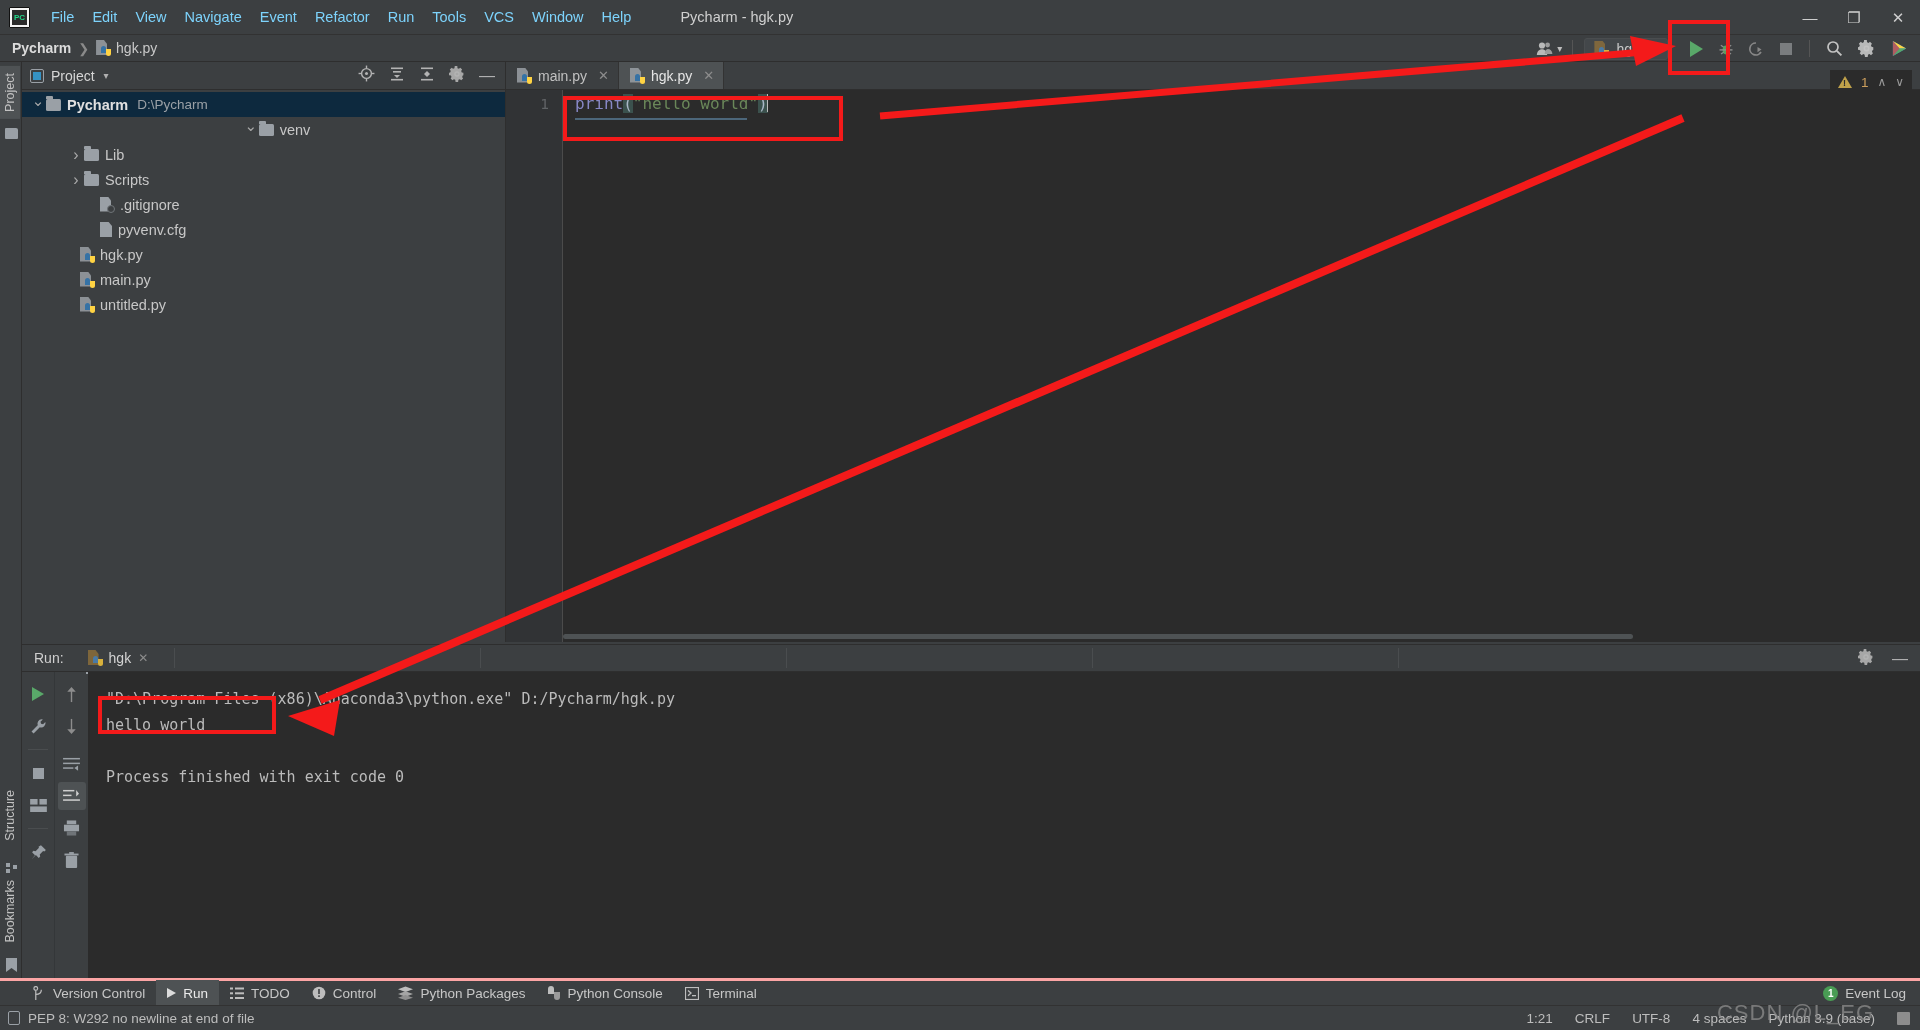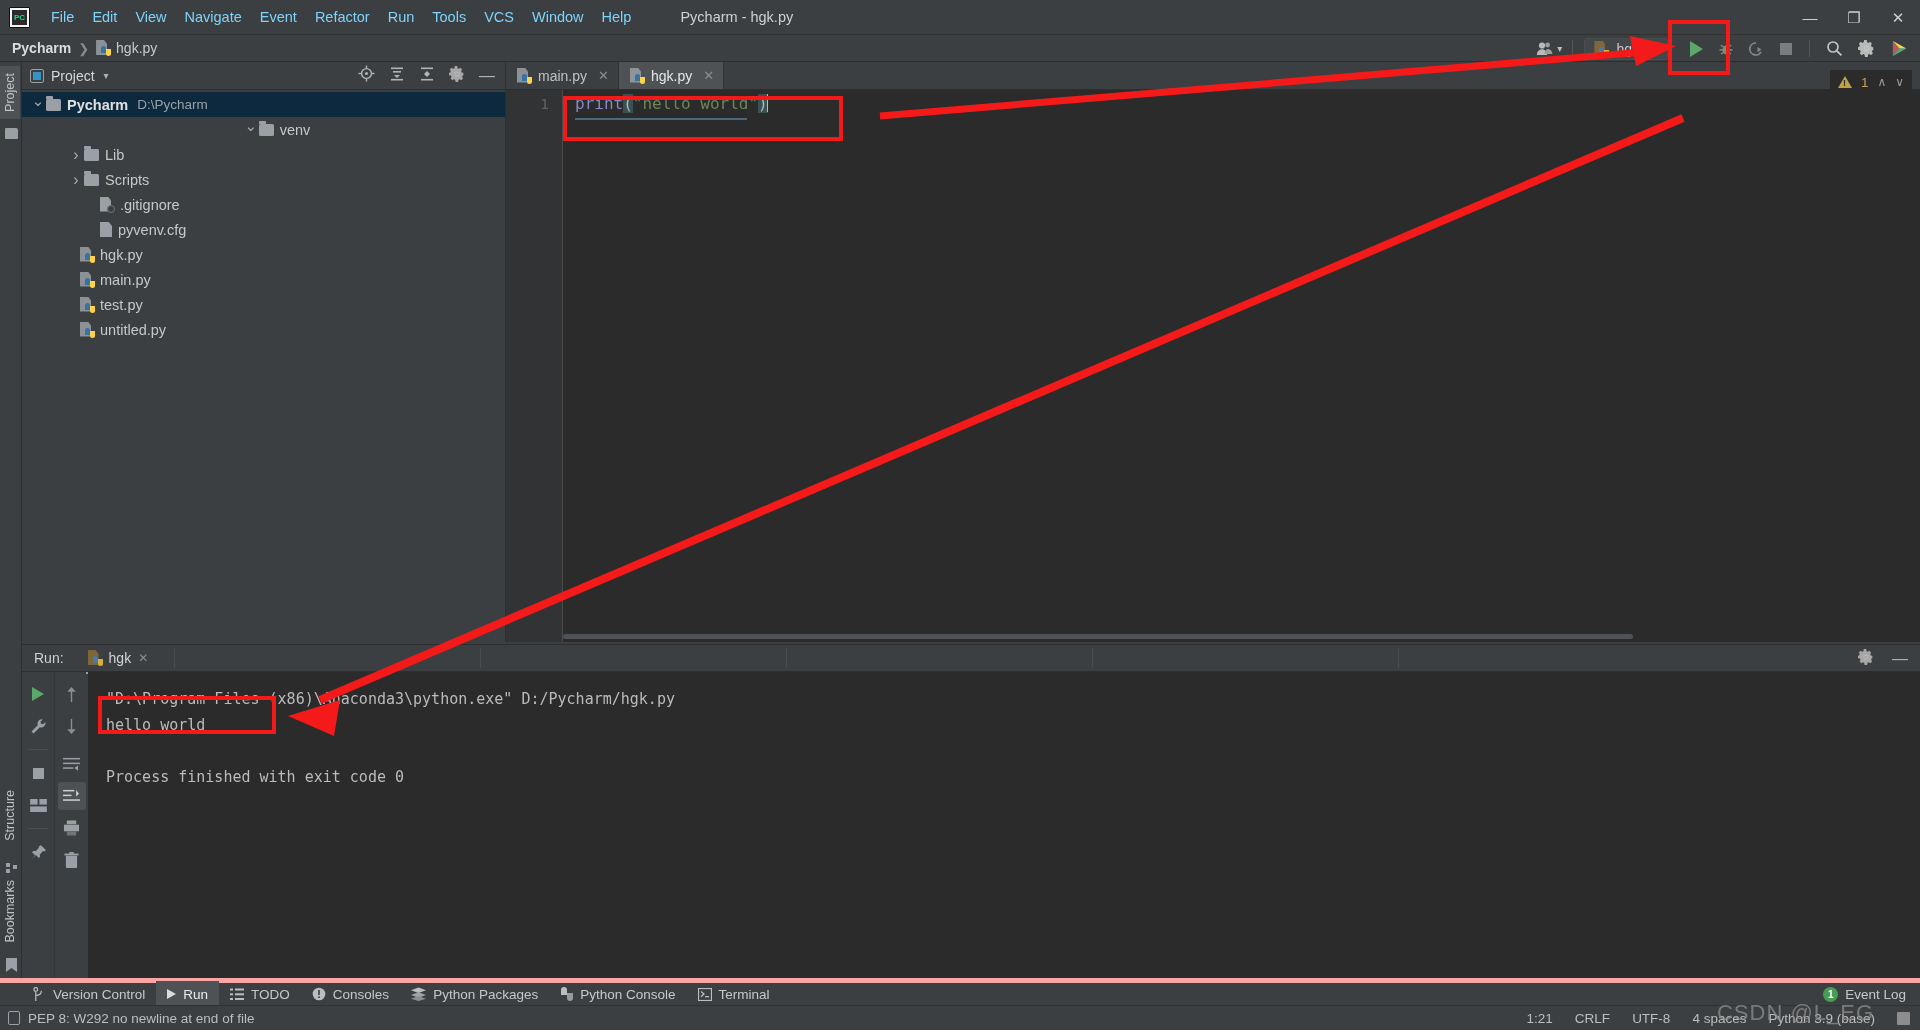--- a/index.html
+++ b/index.html
@@ -232,21 +232,21 @@
     position:absolute; left:66px; top:27px; right:0; bottom:0; background:#2b2b2b;
     font-family:"DejaVu Sans Mono", monospace; font-size:15px; color:#bbbbbb;
     padding:14px 0 0 18px; line-height:26px;
   }
   .console .blank{ height:26px; }
 
   
   .bottom-stripe{
     position:absolute; left:0; top:978px; width:1920px; height:27px;
     background:#3c3f41; display:flex; align-items:center; padding-left:22px;
-    border-top:5px solid #fca5a5;
+    border-top:3px solid #fca5a5;
   }
   .bs-item{
     display:flex; align-items:center; gap:7px; font-size:13.5px; color:#c7c7c7;
     padding:4px 11px; height:27px;
   }
   .bs-item.active{ background:#4e5254; color:#eaeaea; }
   .bs-right{ position:absolute; right:14px; display:flex; align-items:center; gap:7px; }
   .evt-badge{
     width:15px;height:15px;border-radius:50%;background:#499c54;color:#fff;
     font-size:10px; display:flex;align-items:center;justify-content:center; font-weight:bold;
@@ -508,30 +508,20 @@
         <span class="py-ico py-wrap">
           <span class="pg"></span>
             <span class="snake">
               <span class="s1"></span>
               <span class="s2"></span>
             </span>
           </span>
         <span class="tlabel">main.py</span>
       </div>
 
-      <div class="trow" style="padding-left:58px;">
-        <span class="py-ico py-wrap">
-          <span class="pg"></span>
-            <span class="snake">
-              <span class="s1"></span>
-              <span class="s2"></span>
-            </span>
-          </span>
-        <span class="tlabel">test.py</span>
-      </div>
 
       <div class="trow" style="padding-left:58px;">
         <span class="py-ico py-wrap">
           <span class="pg"></span>
             <span class="snake">
               <span class="s1"></span>
               <span class="s2"></span>
             </span>
           </span>
         <span class="tlabel">untitled.py</span>
@@ -728,21 +718,21 @@
           <rect x="5" y="10" width="9" height="2" fill="#bdbdbd"></rect>
       </svg>
       <span>TODO</span>
     </div>
     <div class="bs-item">
       <svg width="14" height="14" viewBox="0 0 14 14">
         <circle cx="7" cy="7" r="6.3" fill="#bdbdbd"></circle>
         <rect x="6.2" y="3" width="1.6" height="5" fill="#3c3f41"></rect>
         <rect x="6.2" y="9.3" width="1.6" height="1.7" fill="#3c3f41"></rect>
       </svg>
-      <span>Consoles</span>
+      <span>Control</span>
     </div>
     <div class="bs-item">
       <svg width="15" height="14" viewBox="0 0 16 14">
         <path d="M8 0 L16 3 L8 6 L0 3 Z" fill="#bdbdbd"></path>
         <path d="M8 5 L16 8 L8 11 L0 8 Z" fill="#a5a5a5"></path>
         <path d="M8 9 L16 12 L8 14.5 L0 12 Z" fill="#8f8f8f"></path>
       </svg>
       <span>Python Packages</span>
     </div>
     <div class="bs-item">

